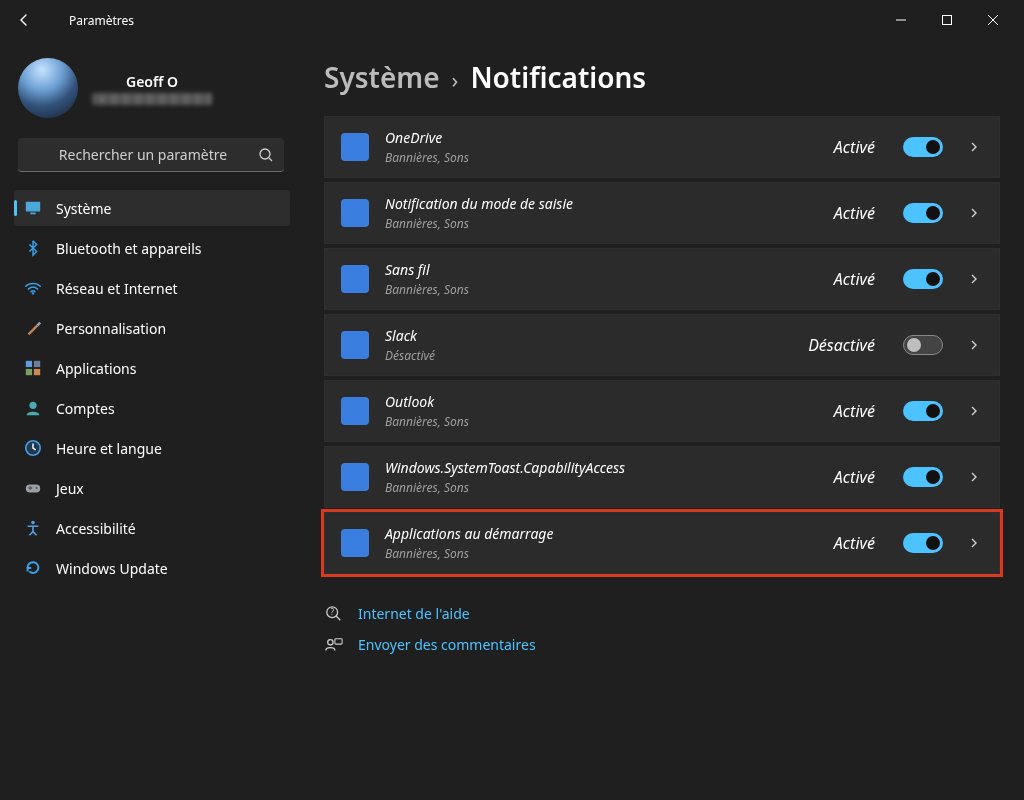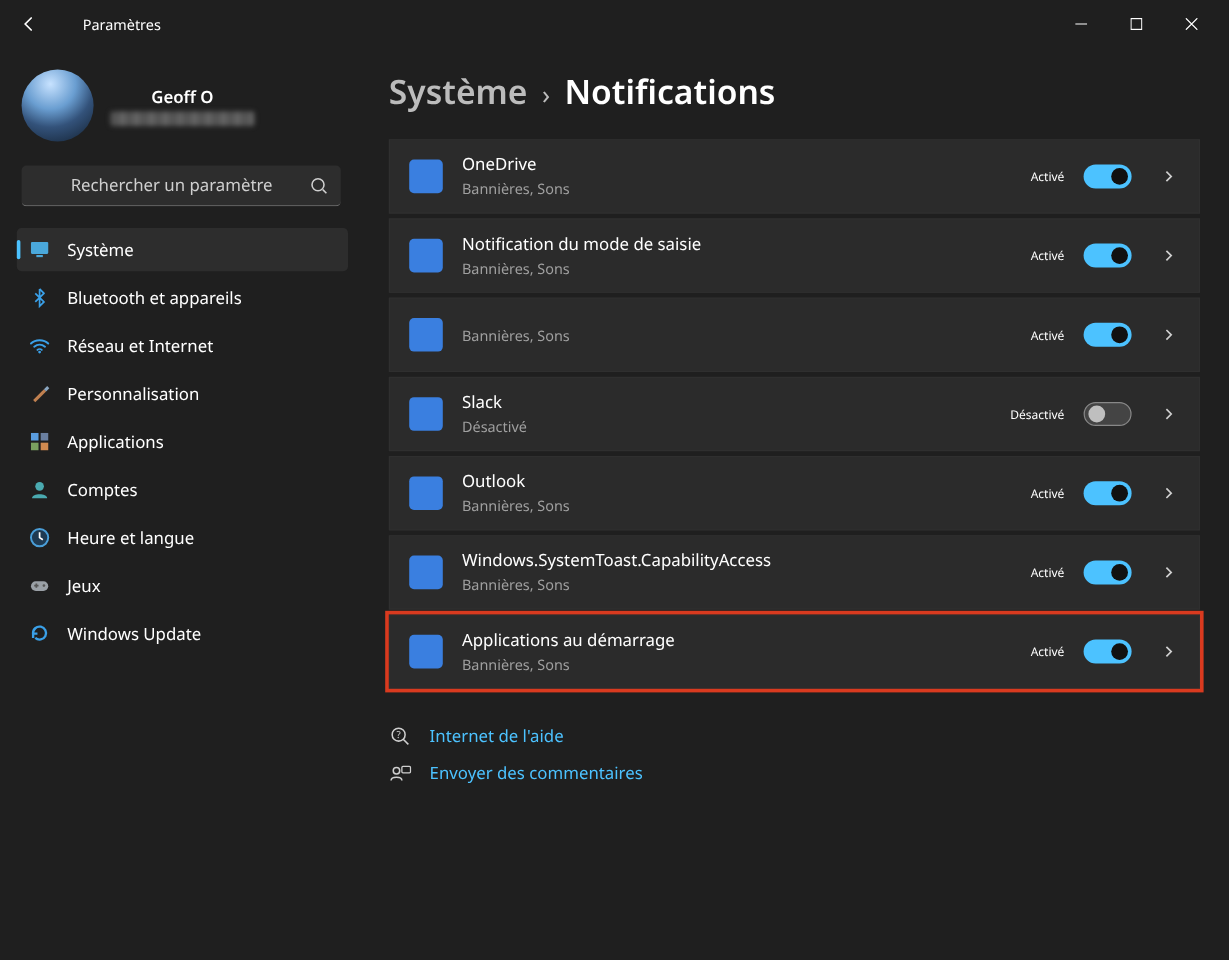--- a/index.html
+++ b/index.html
@@ -64,31 +64,32 @@
   .main { flex:1; padding: 18px 24px 10px 24px; overflow-y:auto;}
   .breadcrumb { display:flex; align-items:baseline; gap:12px; margin-bottom:20px;}
   .breadcrumb .bc1 { font-size:28px; font-weight:600; color:#bcbcbc;}
   .breadcrumb .sep { font-size:22px; color:#bcbcbc;}
   .breadcrumb .bc2 { font-size:28px; font-weight:600; color:#ffffff;}
   .cards { display:flex; flex-direction:column; gap:4px;}
   .card {
     background:#2b2b2b; border:1px solid #2f2f2f; border-radius:0;
     min-height:62px; display:flex; align-items:center; padding:0 16px;
     gap:16px;
+    font-style:italic;
   }
   .card.highlight { outline:3px solid #d93a1f; outline-offset:0px; }
   .card .appicon {
     width:28px; height:28px; border-radius:4px; background:#3a7fe0;
     display:flex; align-items:center; justify-content:center; font-size:14px; color:#fff;
     flex-shrink:0;
   }
   .card .labels { flex:1; display:flex; flex-direction:column; gap:2px;}
   .card .labels .t { font-size:14px; color:#ffffff;}
   .card .labels .s { font-size:12px; color:#9f9f9f;}
-  .card .state { font-size:10px; color:#ffffff; margin-right:0;}
+  .card .state { font-size:16px; color:#ffffff; margin-right:12px;}
   .toggle {
     width:40px; height:20px; border-radius:10px; position:relative; flex-shrink:0;
     margin-right:10px;
   }
   .toggle.on { background:#4cc2ff; }
   .toggle.on::after {
     content:""; position:absolute; right:3px; top:3px; width:14px; height:14px;
     background:#111; border-radius:50%;
   }
   .toggle.off { background:#444; border:1px solid #888;}
@@ -230,20 +231,29 @@
               <rect x="2" y="6" width="16" height="9" rx="4.5" fill="#9aa0a6"></rect>
               <circle cx="14" cy="10" r="1.2" fill="#555"></circle>
               <path d="M5 10 H9 M7 8 V12" stroke="#555" stroke-width="1.6"></path>
             </svg>
           </span>
           <span>Jeux</span>
         </li>
         <li>
           <span class="nicon">
             <svg width="18" height="18" viewBox="0 0 20 20">
+              <circle cx="10" cy="4" r="2" fill="#5a9de0"></circle>
+              <path d="M4 8 L16 8 M10 8 V14 M10 14 L6 18 M10 14 L14 18" stroke="#5a9de0" stroke-width="1.8" fill="none"></path>
+            </svg>
+          </span>
+          <span>Accessibilité</span>
+        </li>
+        <li>
+          <span class="nicon">
+            <svg width="18" height="18" viewBox="0 0 20 20">
               <path d="M4 10 A6 6 0 1 1 6 14" stroke="#3aa0e8" stroke-width="2.2" fill="none"></path>
               <path d="M4 14 L4 10 L8 10" stroke="#3aa0e8" stroke-width="2.2" fill="none"></path>
             </svg>
           </span>
           <span>Windows Update</span>
         </li>
       </ul>
   </aside>
 
   <main class="main">
@@ -278,20 +288,21 @@
           <span class="toggle on"></span>
           <span class="chev">
             <svg width="10" height="12" viewBox="0 0 10 12">
               <path d="M3 2 L7 6 L3 10" stroke="#cfcfcf" stroke-width="1.4" fill="none"></path>
             </svg>
           </span>
         </div>
         <div class="card">
           <span class="appicon ic-bluebox"></span>
           <div class="labels">
+            <span class="t">Sans fil</span>
             <span class="s">Bannières, Sons</span>
           </div>
           <span class="state">Activé</span>
           <span class="toggle on"></span>
           <span class="chev">
             <svg width="10" height="12" viewBox="0 0 10 12">
               <path d="M3 2 L7 6 L3 10" stroke="#cfcfcf" stroke-width="1.4" fill="none"></path>
             </svg>
           </span>
         </div>

